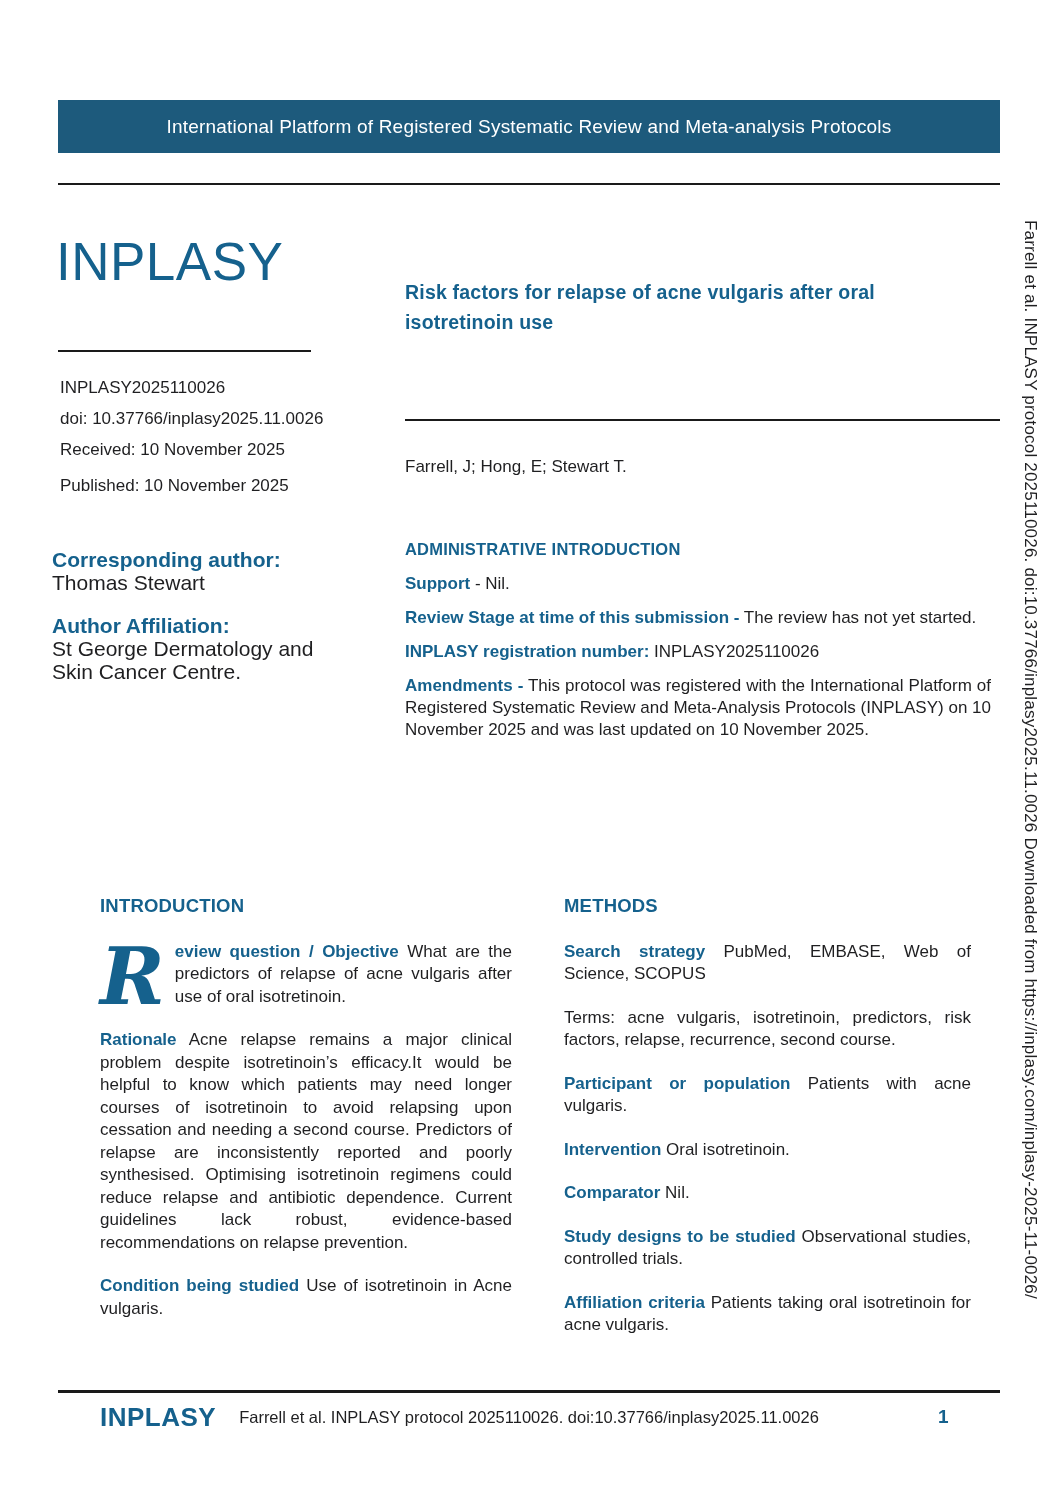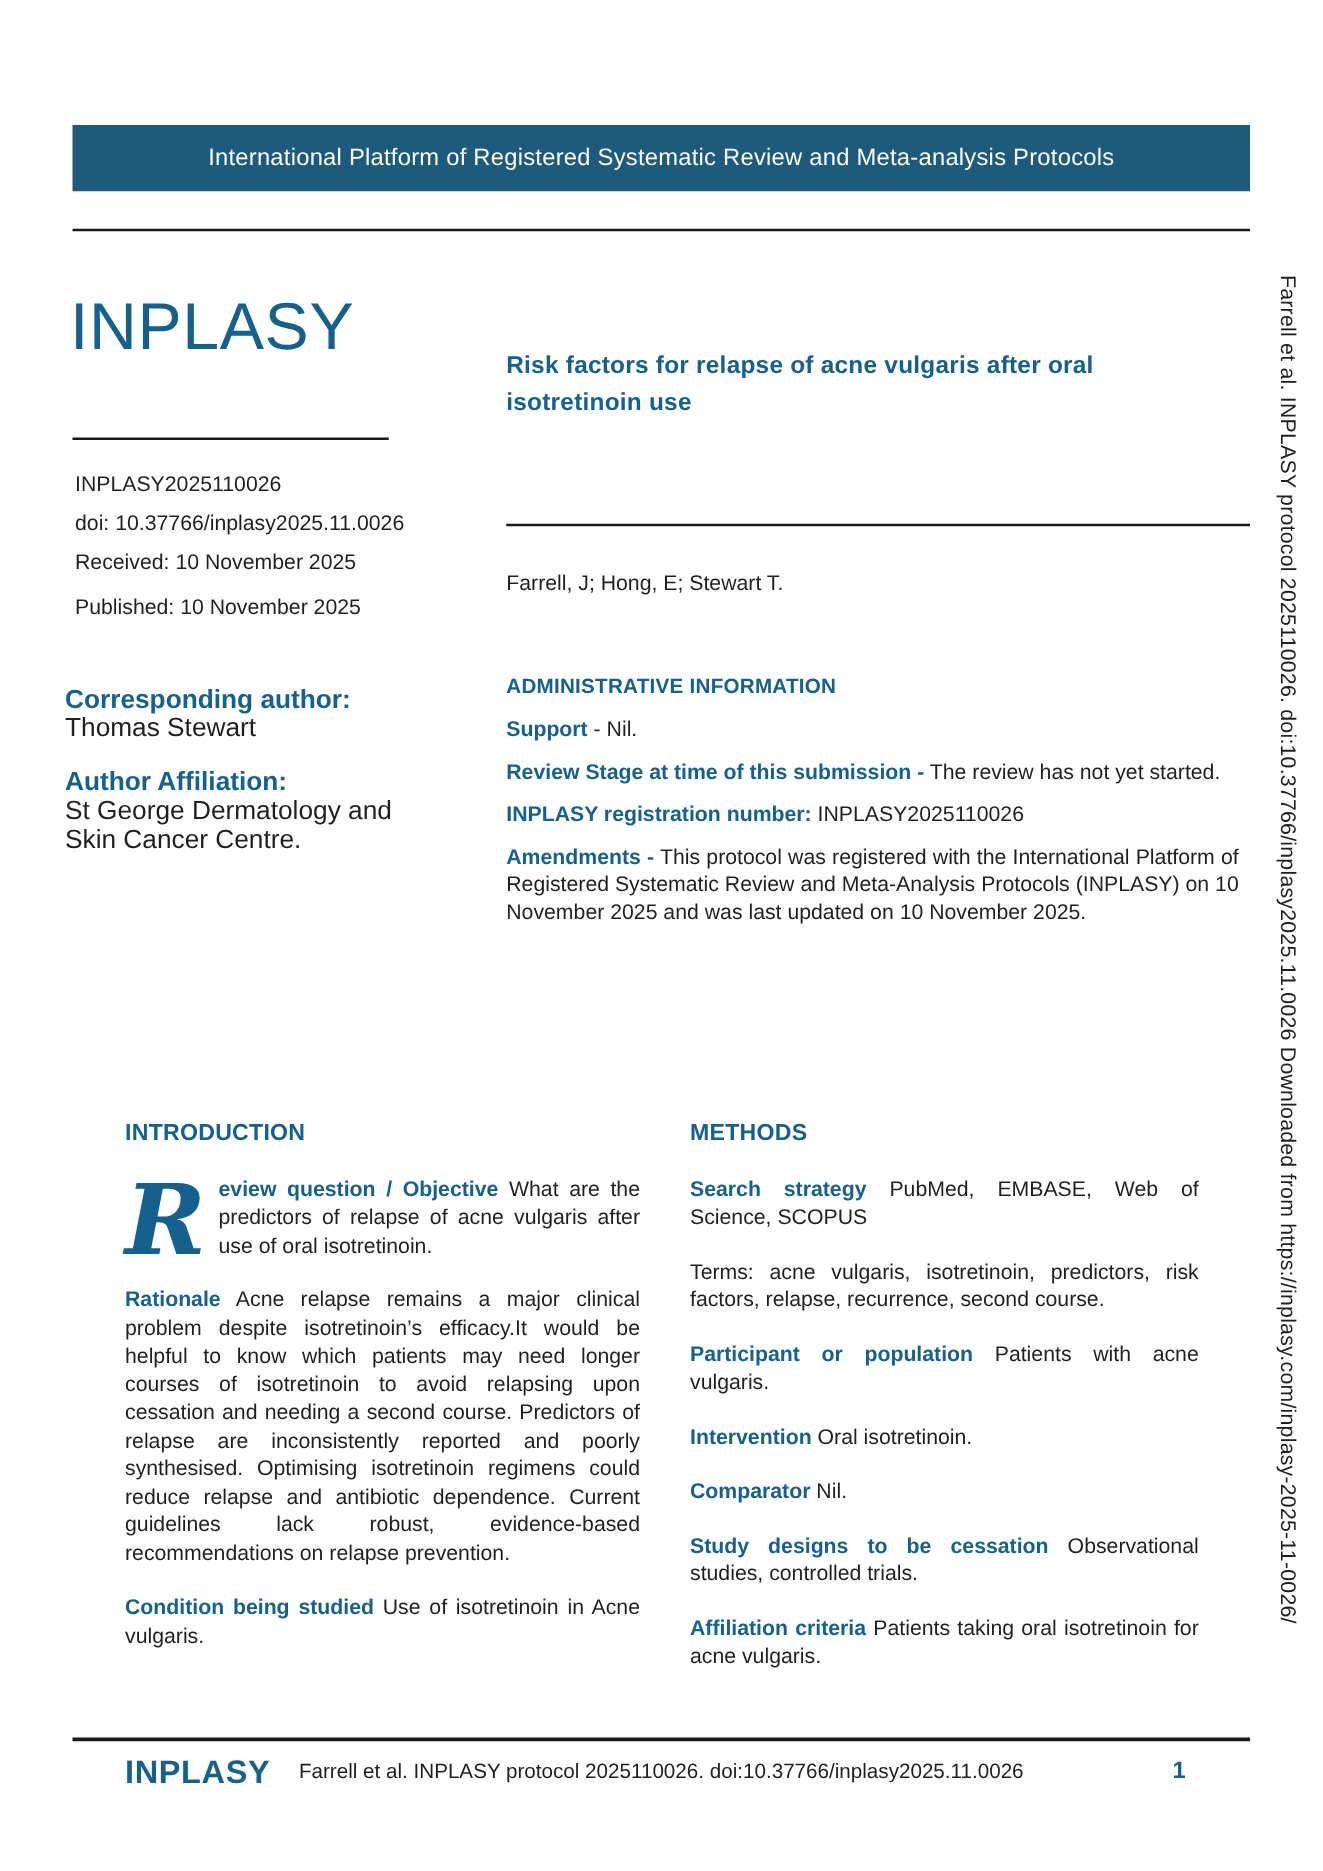--- a/index.html
+++ b/index.html
@@ -39,21 +39,21 @@
     position:absolute;left:405px;top:277px;width:572px;margin:0;
     font-size:19.5px;font-weight:bold;color:var(--accent);line-height:30px;letter-spacing:.2px;
   }
   .authors{position:absolute;left:405px;top:457px;font-size:17px;margin:0;}
   .admin{position:absolute;left:405px;top:538px;width:586px;font-size:17px;line-height:22px;}
   .admin h3{font-size:16.5px;color:var(--accent);margin:0 0 13px;letter-spacing:.2px;}
   .admin p{margin:0 0 12px;text-align:justify;}
   .lblb{font-weight:bold;color:var(--accent);}
   .col{position:absolute;top:895px;font-size:17px;line-height:22.5px;}
   .col-left{left:100px;width:412px;}
-  .col-right{left:552px;width:407px;}
+  .col-right{left:564px;width:407px;}
   .col h2{font-size:18.5px;color:var(--accent);margin:0 0 23px;letter-spacing:.2px;}
   .col p{margin:0 0 21px;text-align:justify;}
   .dropcap{
     float:left;font-family:"DejaVu Serif",serif;font-style:italic;font-weight:bold;
     font-size:78px;line-height:62px;color:var(--accent);margin:5px 10px 0 0;
   }
   .footer-logo{
     position:absolute;left:100px;top:1402px;font-size:26px;font-weight:bold;
     color:var(--accent);letter-spacing:.5px;margin:0;
   }
@@ -90,42 +90,42 @@
     <p>Thomas Stewart</p>
     <p class="lbl affil">Author Affiliation:</p>
     <p>St George Dermatology and Skin Cancer Centre.</p>
   </div>
 
   <h1 class="title">Risk factors for relapse of acne vulgaris after oral isotretinoin use</h1>
   <div class="hrule rule-title"></div>
   <p class="authors">Farrell, J; Hong, E; Stewart T.</p>
 
   <section class="admin">
-    <h3>ADMINISTRATIVE INFORMATION</h3>
+    <h3>ADMINISTRATIVE INTRODUCTION</h3>
     <p><span class="lblb">Support</span><span> - </span><span>Nil.</span></p>
     <p><span class="lblb">Review Stage at time of this submission -</span><span> </span><span>The review has not yet started.</span></p>
     <p><span class="lblb">INPLASY registration number:</span><span> </span><span>INPLASY2025110026</span></p>
     <p><span class="lblb">Amendments -</span><span> </span><span>This protocol was registered with the International Platform of Registered Systematic Review and Meta-Analysis Protocols (INPLASY) on 10 November 2025 and was last updated on 10 November 2025.</span></p>
   </section>
 
   <section class="col col-left">
     <h2>INTRODUCTION</h2>
     <p class="lead"><span class="dropcap">R</span><span class="lblb">eview question / Objective</span><span> </span><span>What are the predictors of relapse of acne vulgaris after use of oral isotretinoin.</span></p>
     <p><span class="lblb">Rationale</span><span> </span><span>Acne relapse remains a major clinical problem despite isotretinoin’s efficacy.It would be helpful to know which patients may need longer courses of isotretinoin to avoid relapsing upon cessation and needing a second course. Predictors of relapse are inconsistently reported and poorly synthesised. Optimising isotretinoin regimens could reduce relapse and antibiotic dependence. Current guidelines lack robust, evidence-based recommendations on relapse prevention.</span></p>
     <p><span class="lblb">Condition being studied</span><span> </span><span>Use of isotretinoin in Acne vulgaris.</span></p>
   </section>
 
   <section class="col col-right">
     <h2>METHODS</h2>
     <p><span class="lblb">Search strategy</span><span> </span><span>PubMed, EMBASE, Web of Science, SCOPUS</span></p>
     <p><span class="lblb"></span><span></span><span>Terms: acne vulgaris, isotretinoin, predictors, risk factors, relapse, recurrence, second course.</span></p>
     <p><span class="lblb">Participant or population</span><span> </span><span>Patients with acne vulgaris.</span></p>
     <p><span class="lblb">Intervention</span><span> </span><span>Oral isotretinoin.</span></p>
     <p><span class="lblb">Comparator</span><span> </span><span>Nil.</span></p>
-    <p><span class="lblb">Study designs to be cessation</span><span> </span><span>Observational studies, controlled trials.</span></p>
+    <p><span class="lblb">Study designs to be studied</span><span> </span><span>Observational studies, controlled trials.</span></p>
     <p><span class="lblb">Affiliation criteria</span><span> </span><span>Patients taking oral isotretinoin for acne vulgaris.</span></p>
   </section>
 
   <div class="hrule rule-footer"></div>
   <p class="footer-logo">INPLASY</p>
   <p class="footer-cite">Farrell et al. INPLASY protocol 2025110026. doi:10.37766/inplasy2025.11.0026</p>
   <p class="page-num">1</p>
 
   <div class="sidebar-vertical">Farrell et al. INPLASY protocol 2025110026. doi:10.37766/inplasy2025.11.0026 Downloaded from https://inplasy.com/inplasy-2025-11-0026/</div>
 

